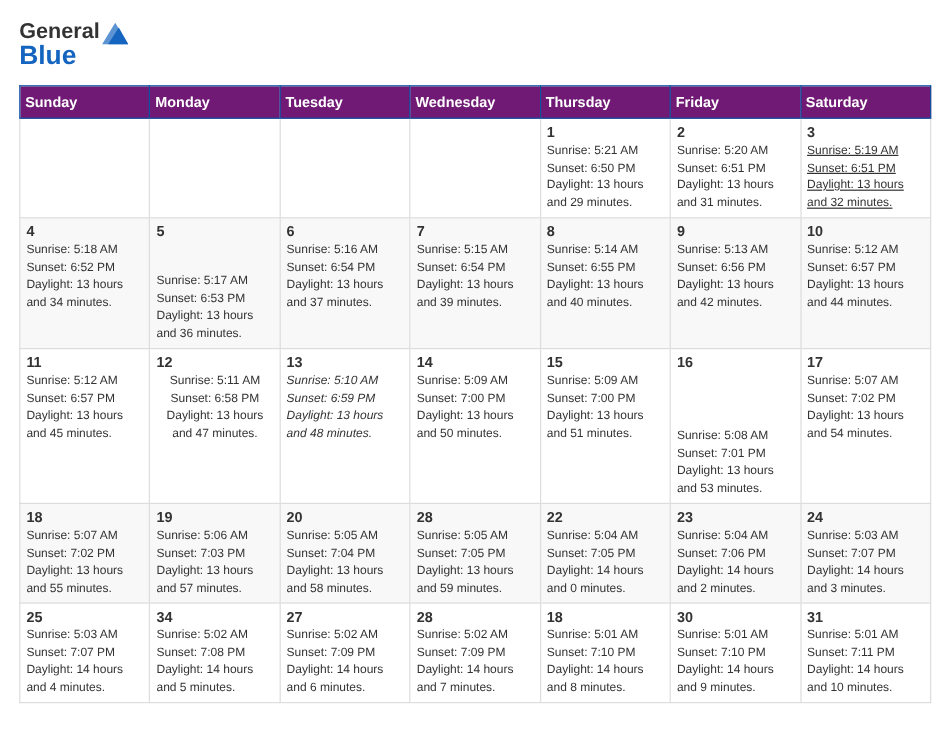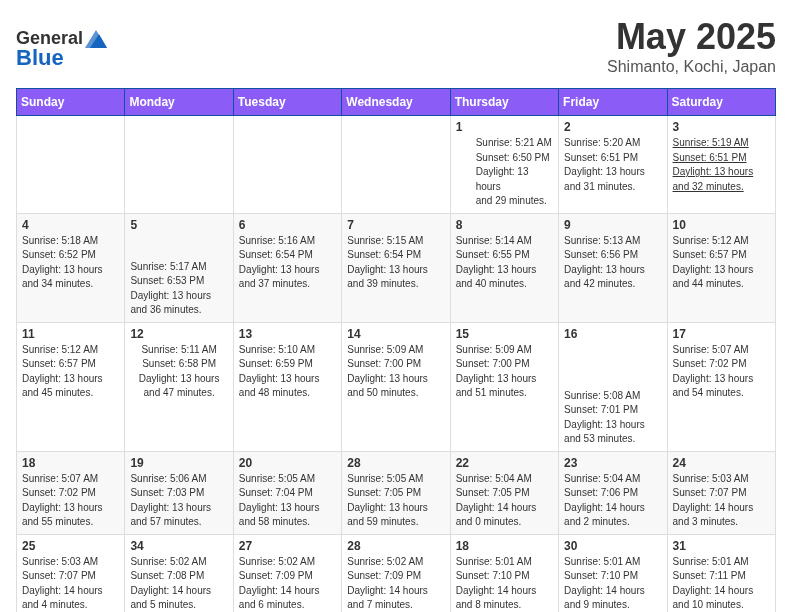--- a/index.html
+++ b/index.html
@@ -16,22 +16,21 @@
       align-items: flex-start;
       margin-bottom: 12px;
     }
     .logo {
       display: flex;
       flex-direction: column;
       align-items: flex-start;
     }
     .logo-text {
       display: flex;
-      align-items: center;
-      margin-top: 12px;
+      align-items: flex-end;
     }
     .logo-general {
       font-size: 18px;
       font-weight: bold;
       color: #333;
     }
     .logo-blue {
       font-size: 22px;
       font-weight: bold;
       color: #1565c0;
@@ -52,21 +51,21 @@
     .location {
       font-size: 16px;
       color: #555;
     }
     .calendar {
       width: 100%;
       border-collapse: collapse;
       border: 1px solid #ccc;
     }
     .calendar th {
-      background: #8b5cf6;
+      background: #701a75;
       color: #fff;
       font-size: 12px;
       font-weight: bold;
       padding: 6px 4px;
       text-align: left;
       border: 1px solid #1050a0;
     }
     .calendar td {
       vertical-align: top;
       padding: 4px 5px;
@@ -102,24 +101,20 @@
 <div class="header">
   <div class="logo">
     <div class="logo-text">
       <span class="logo-general">General</span>
       <svg class="logo-icon" viewBox="0 0 22 18" xmlns="http://www.w3.org/2000/svg">
         <polygon points="0,18 11,0 22,18" fill="#1565c0" opacity="0.7"></polygon>
         <polygon points="5,18 14,4 22,18" fill="#1565c0"></polygon>
       </svg>
     </div>
     <span class="logo-blue" style="margin-top:-4px;">Blue</span>
-  </div>
-  <div class="title-block">
-    <div class="month-title">May 2025</div>
-    <div class="location">Shimanto, Kochi, Japan</div>
   </div>
 </div>
 
 <table class="calendar">
   <thead>
     <tr>
       <th>Sunday</th>
       <th>Monday</th>
       <th>Tuesday</th>
       <th>Wednesday</th>
@@ -129,21 +124,21 @@
     </tr>
   </thead>
   <tbody id="calendar-body">
   <tr>
         <td class="empty-cell">&nbsp;</td>
         <td class="empty-cell">&nbsp;</td>
         <td class="empty-cell">&nbsp;</td>
         <td class="empty-cell">&nbsp;</td>
         <td>
           <span class="day-num">1</span>
-          <div class="day-info" style="white-space: pre-line; margin-left: 20px;">Sunrise: 5:21 AM
+          <div class="day-info" style="white-space: pre-line;">Sunrise: 5:21 AM
 Sunset: 6:50 PM
 Daylight: 13 hours
 and 29 minutes.</div>
         </td>
         <td>
           <span class="day-num">2</span>
           <div class="day-info" style="white-space: pre-line;">Sunrise: 5:20 AM
 Sunset: 6:51 PM
 Daylight: 13 hours
 and 31 minutes.</div>
@@ -217,21 +212,21 @@
         </td>
         <td>
           <span class="day-num">12</span>
           <div class="day-info" style="white-space: pre-line; text-align: center;">Sunrise: 5:11 AM
 Sunset: 6:58 PM
 Daylight: 13 hours
 and 47 minutes.</div>
         </td>
         <td>
           <span class="day-num">13</span>
-          <div class="day-info" style="white-space: pre-line;">Sunrise: 5:10 AM
+          <div class="day-info" style="white-space: pre-line; font-style: italic;">Sunrise: 5:10 AM
 Sunset: 6:59 PM
 Daylight: 13 hours
 and 48 minutes.</div>
         </td>
         <td>
           <span class="day-num">14</span>
           <div class="day-info" style="white-space: pre-line;">Sunrise: 5:09 AM
 Sunset: 7:00 PM
 Daylight: 13 hours
 and 50 minutes.</div>

